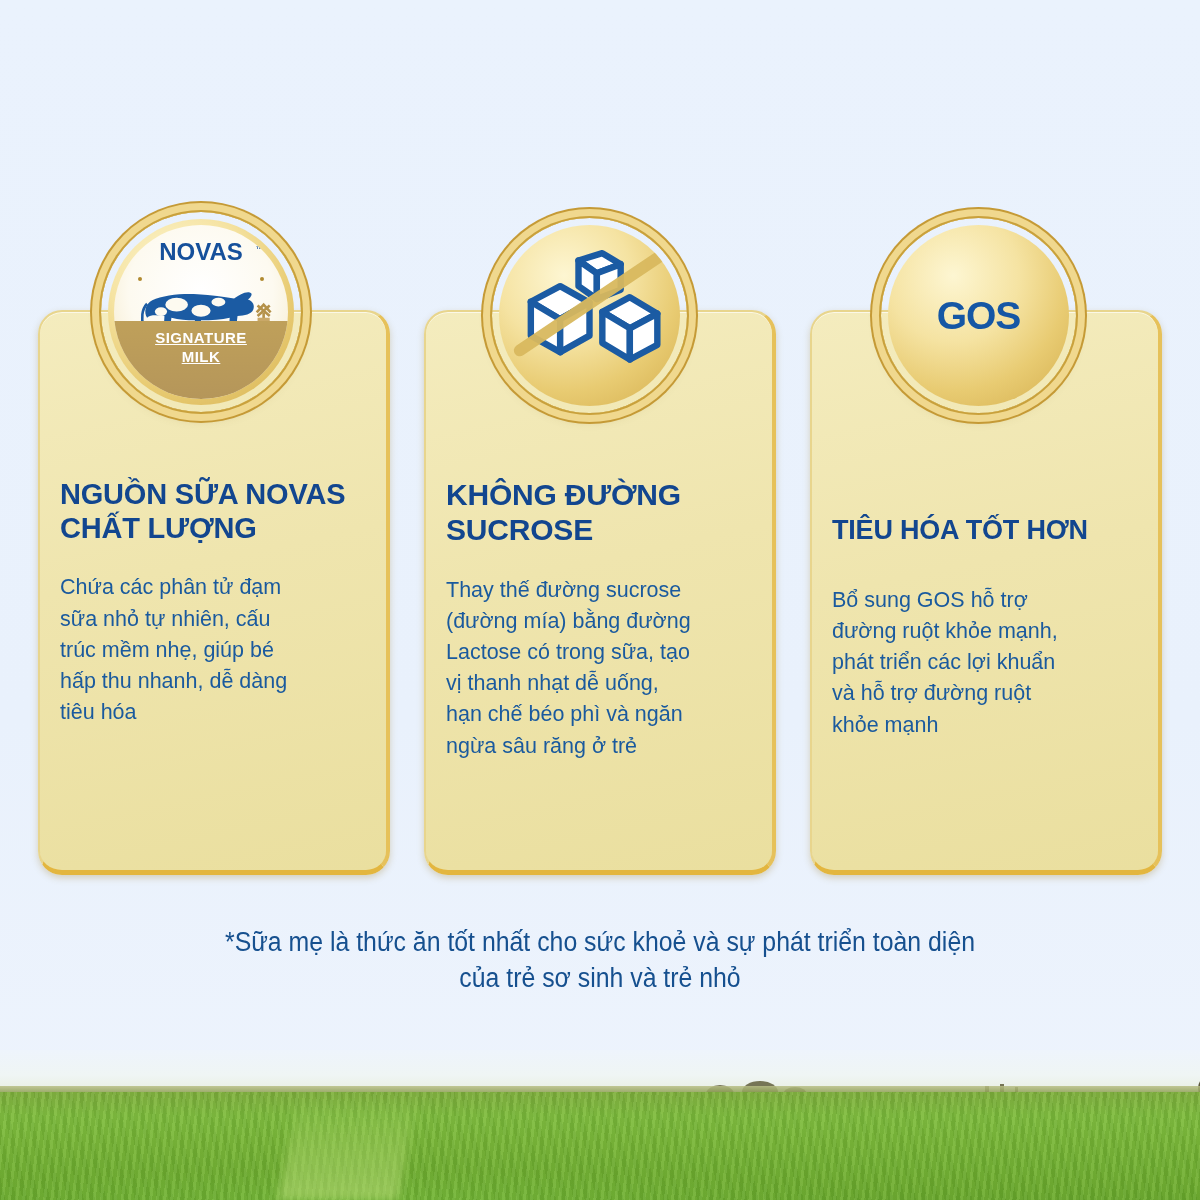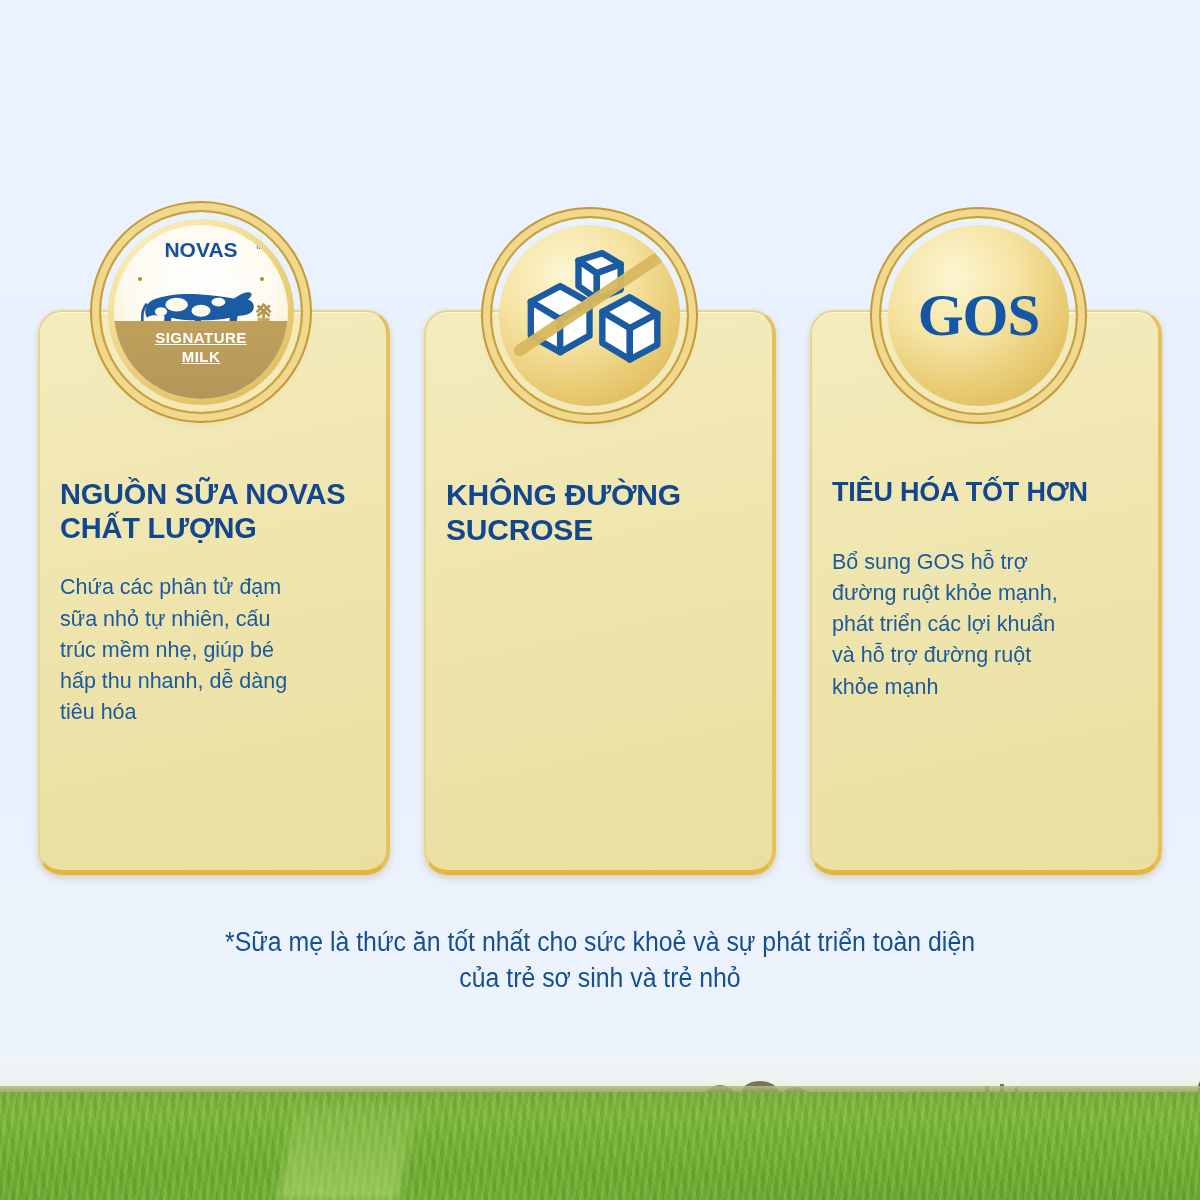--- a/index.html
+++ b/index.html
@@ -51,21 +51,21 @@
     color:#12468f;
     font-weight:bold;
     font-size:29px;
     line-height:1.18;
     letter-spacing:-0.2px;
     text-transform:uppercase;
     white-space:pre-line;
   }
 
   .card-2 .card-title { font-size:30px; }
-  .card-3 .card-title { font-size:27px; }
+  .card-3 .card-title { font-size:27px;margin-top:38px; }
 
   .card-desc {
     margin-top:27px;
     color:#1a5a9e;
     font-size:21.5px;
     line-height:1.45;
     white-space:pre-line;
   }
 
   .card-3 .card-desc { margin-top:38px; }
@@ -95,21 +95,21 @@
     position:absolute; inset:6px;
     border-radius:50%;
     background:radial-gradient(circle at 50% 38%, #ffffff 0%, #fdfaf0 52%, #f6ecd0 78%, #ecd9a4 100%);
     overflow:hidden;
   }
   .novas-arc {
     position:absolute; top:13px; left:0; right:0;
     text-align:center;
     color:#16509b;
     font-weight:bold;
-    font-size:21px;
+    font-size:24px;
   }
   .novas-tm {
     position:absolute; right:24px; top:20px;
     font-size:8px; color:#16509b; font-weight:bold;
   }
   .novas-dot {
     position:absolute; width:4px; height:4px; border-radius:50%;
     background:#b08a30; top:52px;
   }
   .novas-dot.l { left:24px; }
@@ -126,21 +126,21 @@
   }
   .novas-svg { position:absolute; left:0; top:48px; width:100%; height:72px; }
 
   
   .sugar-svg { position:absolute; inset:8px; width:calc(100% - 16px); height:calc(100% - 16px); }
 
   
   .gos-text {
     position:absolute; inset:0;
     display:flex; align-items:center; justify-content:center;
-    color:#1557a5; font-weight:bold; font-size:59px; letter-spacing:-1px;font-family:Liberation Serif, serif;
+    color:#1557a5; font-weight:bold; font-size:39px; letter-spacing:-1px;
   }
 
   
   .footnote {
     position:absolute;
     left:0; right:0; top:925px;
     text-align:center;
     color:#16508f;
     font-size:27px;
     line-height:1.33;
@@ -202,20 +202,26 @@
 trúc mềm nhẹ, giúp bé
 hấp thu nhanh, dễ dàng
 tiêu hóa</div>
       </div>
     </div>
 
     <div class="card card-2">
       <div class="card-body">
         <div class="card-title">KHÔNG ĐƯỜNG
 SUCROSE</div>
+        <div class="card-desc">Thay thế đường sucrose
+(đường mía) bằng đường
+Lactose có trong sữa, tạo
+vị thanh nhạt dễ uống,
+hạn chế béo phì và ngăn
+ngừa sâu răng ở trẻ</div>
       </div>
     </div>
 
     <div class="card card-3">
       <div class="card-body">
         <div class="card-title">TIÊU HÓA TỐT HƠN</div>
         <div class="card-desc">Bổ sung GOS hỗ trợ
 đường ruột khỏe mạnh,
 phát triển các lợi khuẩn
 và hỗ trợ đường ruột

